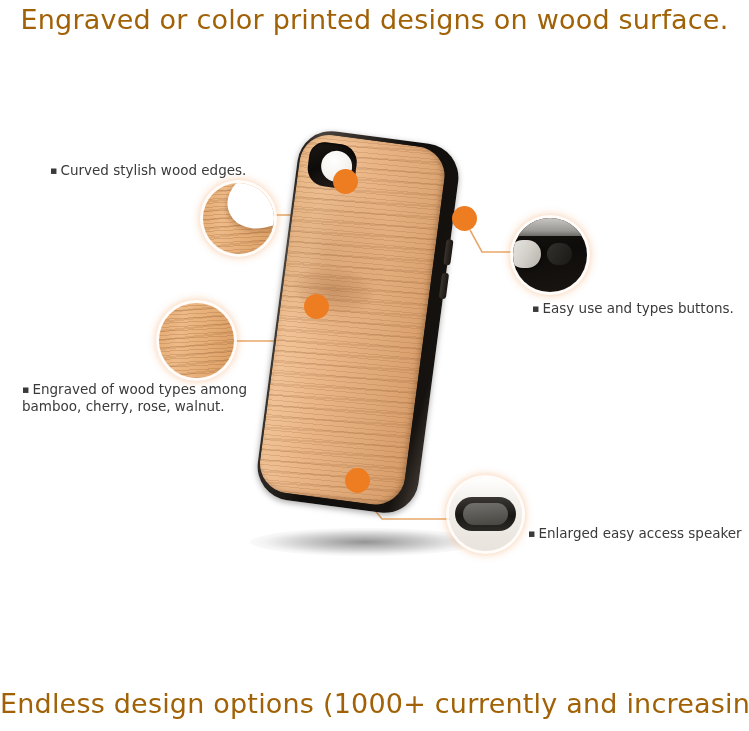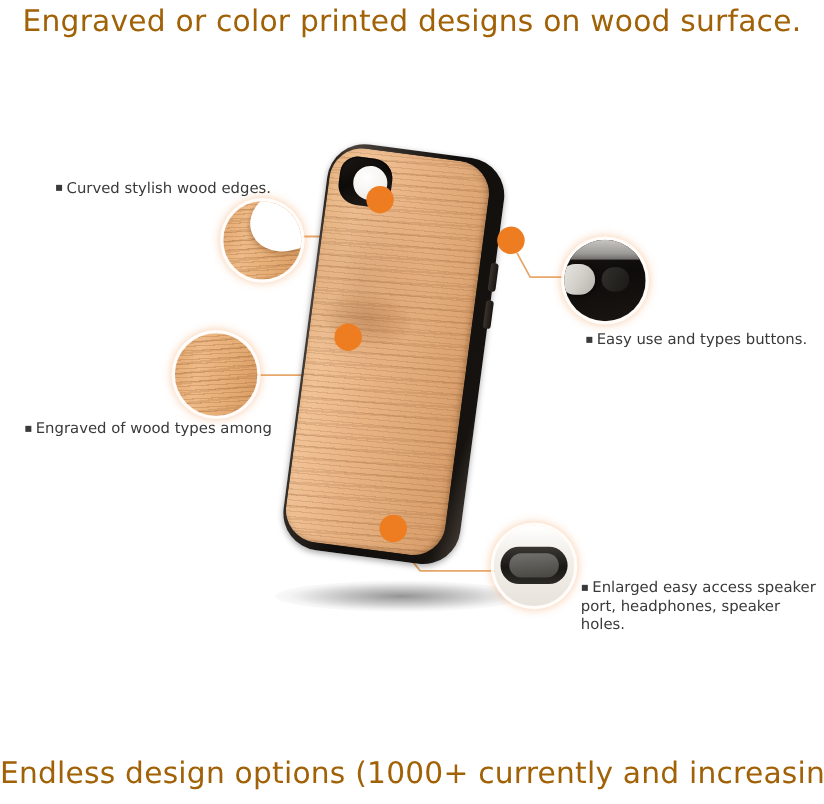--- a/index.html
+++ b/index.html
@@ -220,26 +220,26 @@
   <div class="dot" id="dot-wood"></div>
   <div class="dot" id="dot-buttons"></div>
   <div class="dot" id="dot-port"></div>
 
   <div class="callout-text" id="callout-edges">
     <span class="bullet">▪</span><span>Curved stylish wood edges.</span>
   </div>
 
   <div class="callout-text" id="callout-wood">
     <span class="bullet">▪</span><span>Engraved of wood types among</span><br>
+    <span>bamboo, cherry, rose, walnut.</span>
   </div>
 
   <div class="callout-text" id="callout-buttons">
     <span class="bullet">▪</span><span>Easy use and types buttons.</span>
   </div>
 
   <div class="callout-text" id="callout-port">
     <span class="bullet">▪</span><span>Enlarged easy access speaker</span><br>
-    <span>port, headphones, speaker holes.</span>
   </div>
 
   <div class="headline" id="headline-bottom">Endless design options (1000+ currently and increasing)</div>
 
 </div>
 
 </body></html>

